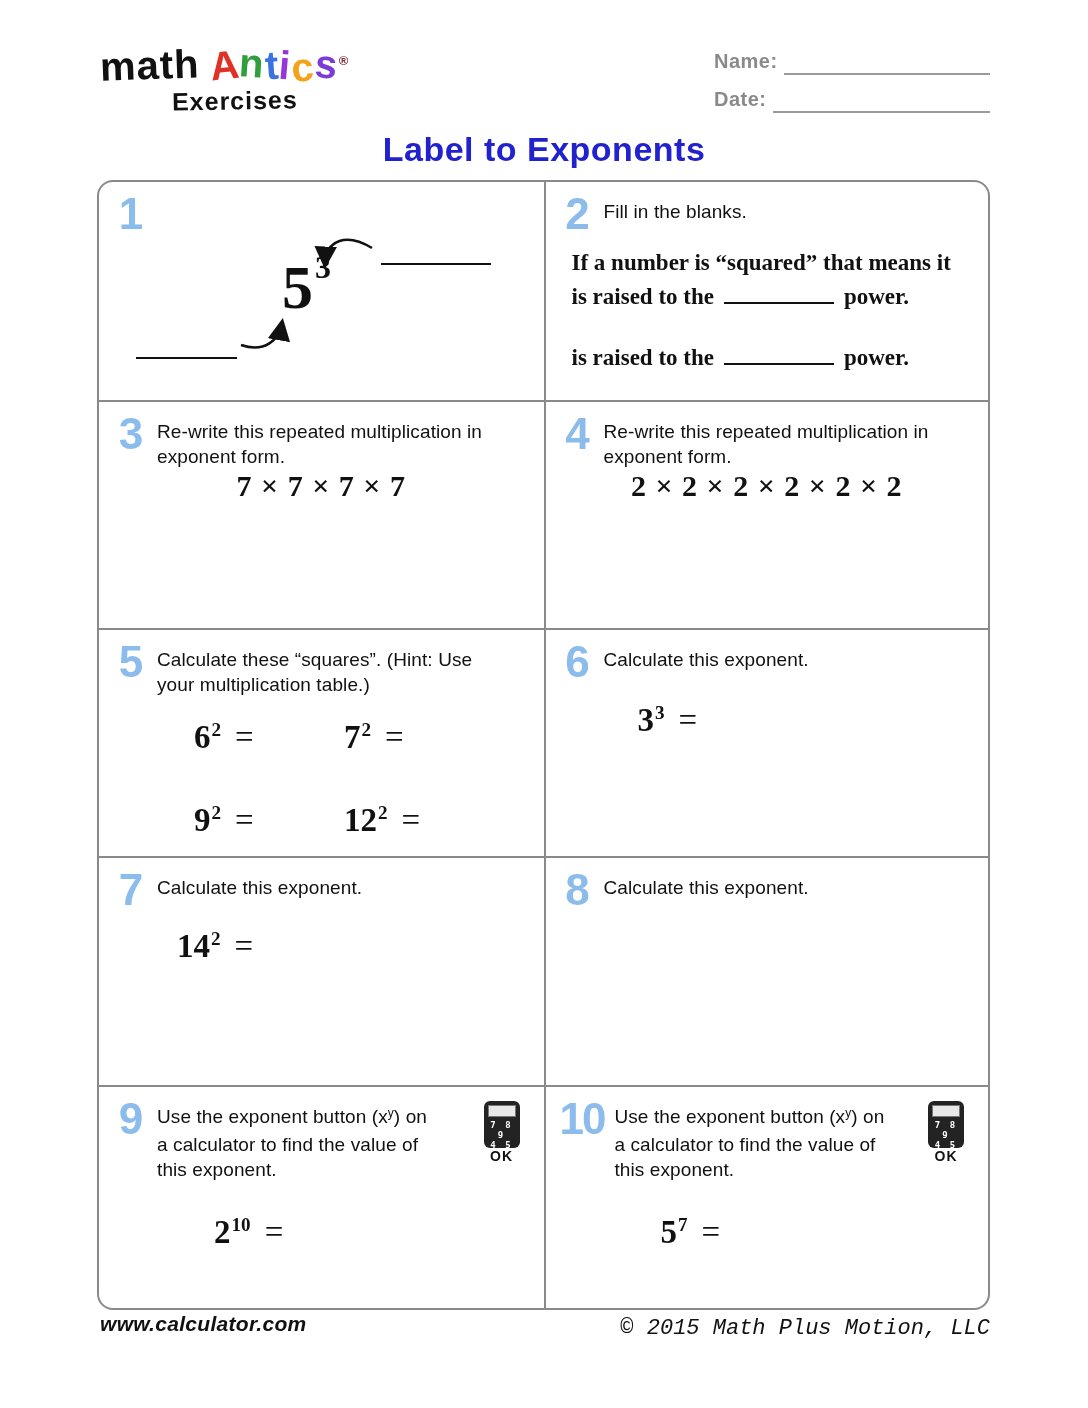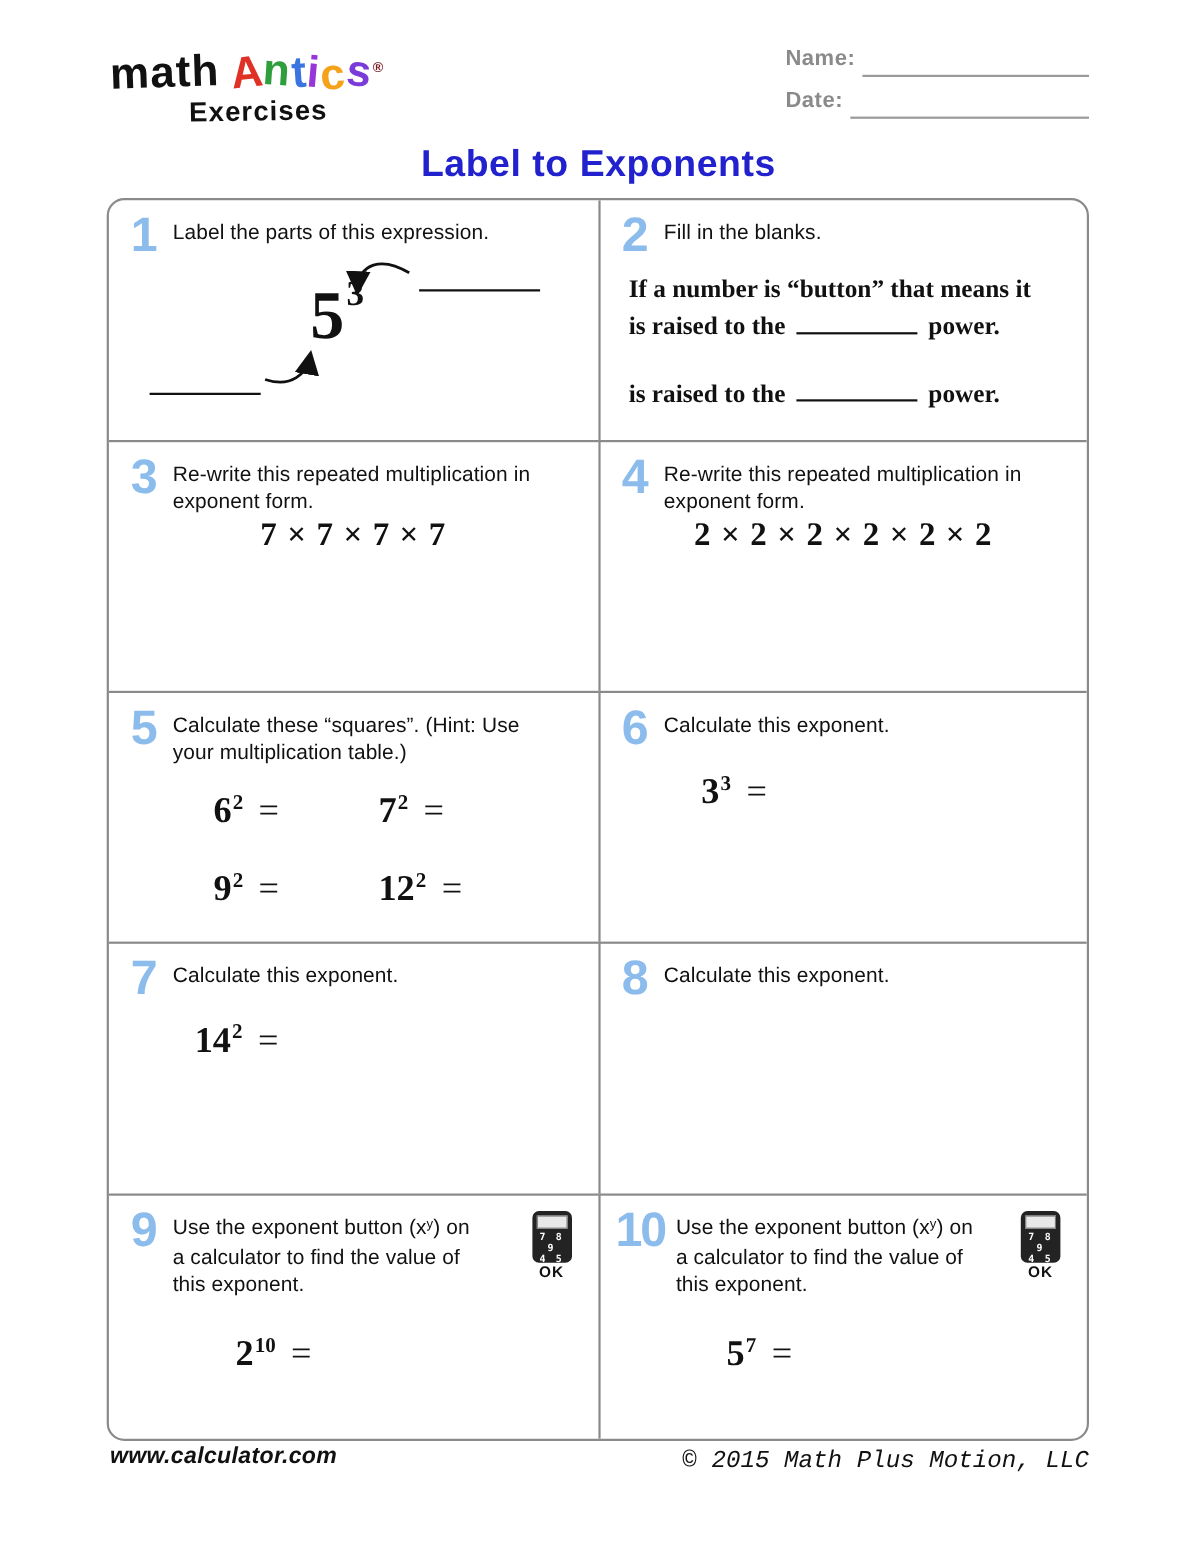--- a/index.html
+++ b/index.html
@@ -15,21 +15,21 @@
   .antics .lt:nth-child(1){ transform:rotate(-6deg); }
   .antics .lt:nth-child(2){ transform:rotate(4deg) translateY(-2px); }
   .antics .lt:nth-child(3){ transform:rotate(-4deg); }
   .antics .lt:nth-child(4){ transform:rotate(5deg); }
   .antics .lt:nth-child(5){ transform:rotate(-5deg) translateY(2px); }
   .antics .lt:nth-child(6){ transform:rotate(6deg) translateY(-1px); }
   .reg { font-size:13px; vertical-align:super; color:#7a1f24; font-weight:bold; margin-left:1px; }
   .logo2 { font-weight:bold; font-size:25px; margin:0 0 0 72px; letter-spacing:1px; transform:rotate(-1deg); }
 
   .iddata { position:absolute; left:714px; top:42px; width:276px; }
-  .idrow { display:flex; align-items:flex-start; height:38px; }
+  .idrow { display:flex; align-items:center; height:38px; }
   .idlabel { font-weight:bold; font-size:20px; color:#8a8a8a; margin-right:6px; letter-spacing:0.5px; }
   .idline { flex:1; border-bottom:2px solid #9a9a9a; height:26px; }
 
   .title { position:absolute; left:0; right:0; top:130px; text-align:center;
            font-size:34px; font-weight:bold; color:#2121ce; letter-spacing:0.5px; }
 
   
   .sheet { position:absolute; left:97px; top:180px; width:893px; height:1130px;
            border:2px solid #8a8a8a; border-radius:16px; overflow:hidden;
            display:grid; grid-template-columns:1fr 1fr;
@@ -59,21 +59,21 @@
   
   .fillbody { margin:10px 0 0 26px; font-family:"Liberation Serif","DejaVu Serif",serif;
               font-weight:bold; font-size:23px; line-height:33px; }
   .fillbody .para { margin-bottom:27px; }
   .fillbody .line { display:block; }
   .blank { display:inline-block; width:110px; border-bottom:2px solid #111; height:1em; margin:0 10px; }
 
   .mult { text-align:center; font-family:"Liberation Serif","DejaVu Serif",serif;
           font-weight:bold; font-size:30px; letter-spacing:1px; }
 
-  .sqgrid { display:grid; grid-template-columns:150px auto; margin:22px 0 0 95px; row-gap:34px; }
+  .sqgrid { display:grid; grid-template-columns:150px auto; margin:22px 0 0 95px; row-gap:46px; }
 
   .single6 { margin:18px 0 0 92px; }
   .single7 { margin:16px 0 0 78px; }
   .single9 { margin:32px 0 0 115px; }
 
   
   .calc { width:40px; text-align:center; margin:4px 12px 0 auto; }
   .calc-body { width:36px; height:47px; background:#232323; border-radius:6px;
                padding-top:4px; box-sizing:border-box; margin:0 auto; }
   .calc-screen { width:26px; height:10px; margin:0 auto 3px auto; background:#e8e8e8; border:1px solid #777; }
@@ -108,21 +108,20 @@
     </div>
   </div>
 
   <div class="title">Label to Exponents</div>
 
   <div class="sheet">
 
     <div class="cell">
       <div class="head">
         <span class="badge">1</span>
-        <span class="prompt">Label the parts of this expression.</span>
       </div>
       <div class="diagram">
         <svg width="447" height="168" viewBox="0 0 447 168">
           <defs>
             <marker id="ah" markerWidth="9" markerHeight="9" refX="7" refY="4.5" orient="auto">
               <path d="M0,0 L9,4.5 L0,9 z" fill="#111"></path>
             </marker>
           </defs>
           <line x1="282" y1="32" x2="392" y2="32" stroke="#111" stroke-width="2"></line>
           <path d="M273,16 C248,1 227,7 226,32" fill="none" stroke="#111" stroke-width="2.5" marker-end="url(#ah)"></path>
@@ -133,21 +132,21 @@
       </div>
     </div>
 
     <div class="cell bl">
       <div class="head">
         <span class="badge">2</span>
         <span class="prompt">Fill in the blanks.</span>
       </div>
       <div class="fillbody">
         <div class="para">
-          <span class="line">If a number is “button” that means it</span>
+          <span class="line">If a number is “squared” that means it</span>
           <span class="line"><span>is raised to the</span><span class="blank"></span><span>power.</span></span>
         </div>
         <div class="para">
           <span class="line"><span>is raised to the</span><span class="blank"></span><span>power.</span></span>
         </div>
       </div>
     </div>
 
     <div class="cell bt">
       <div class="head">

